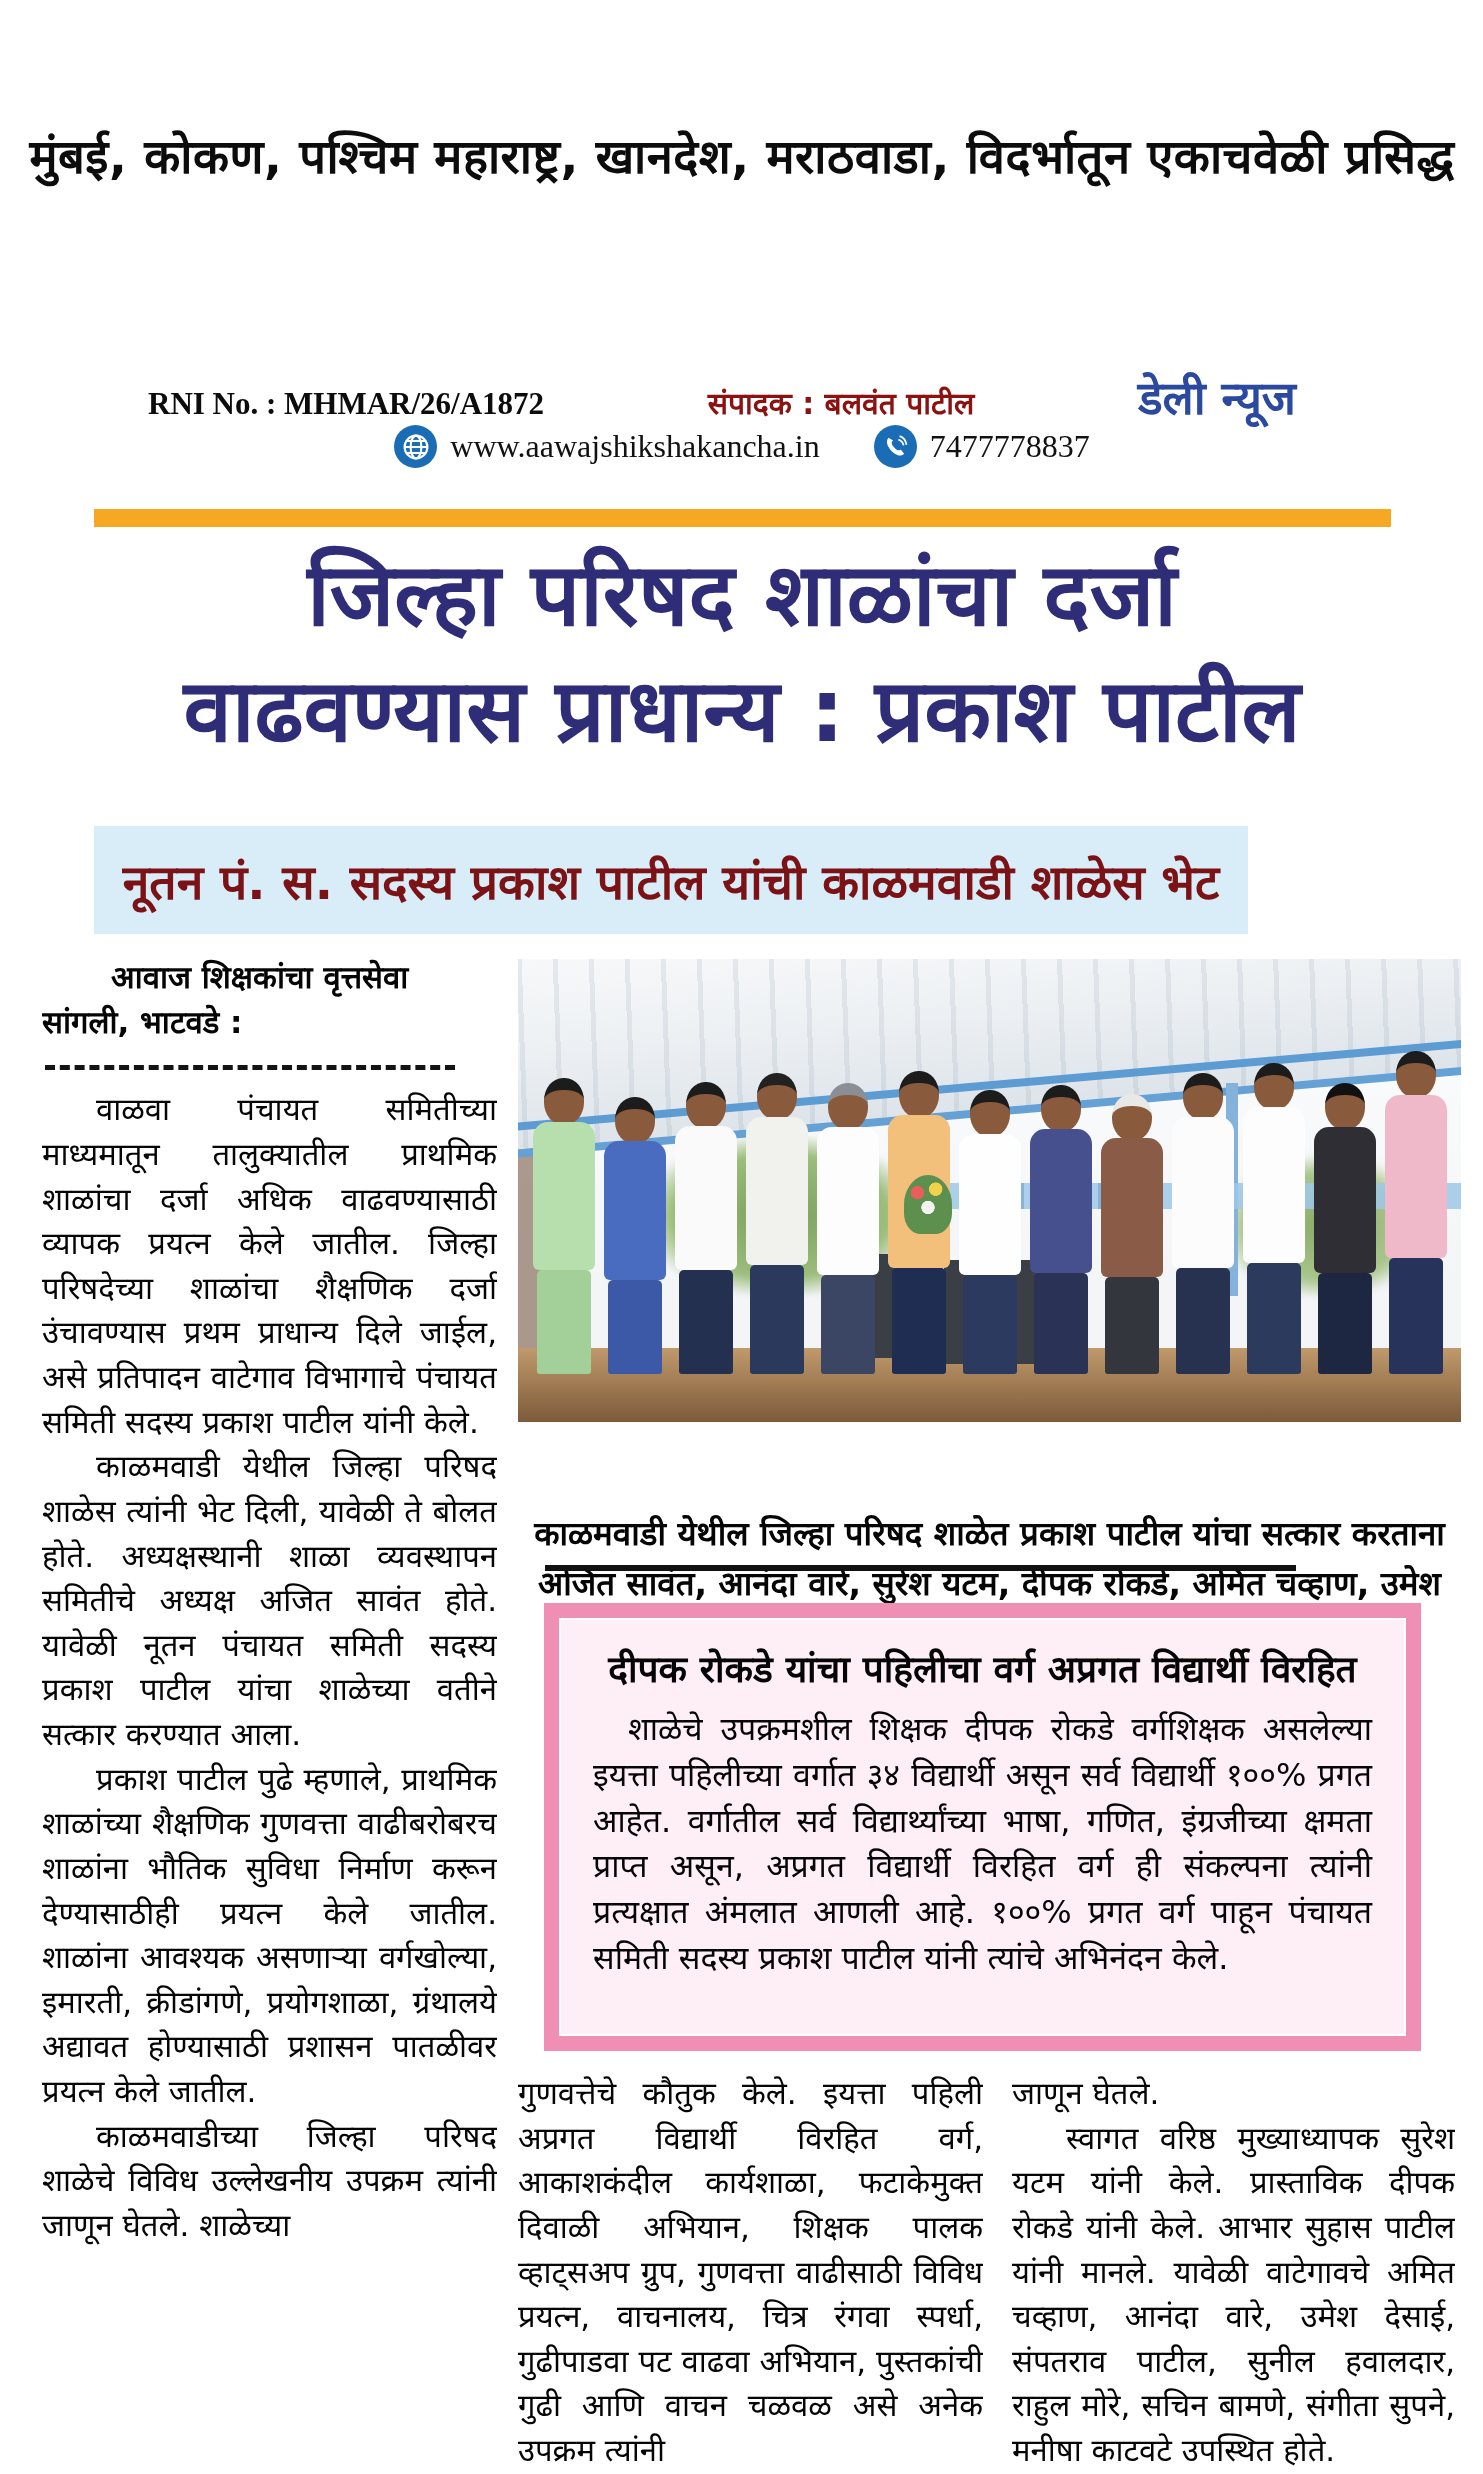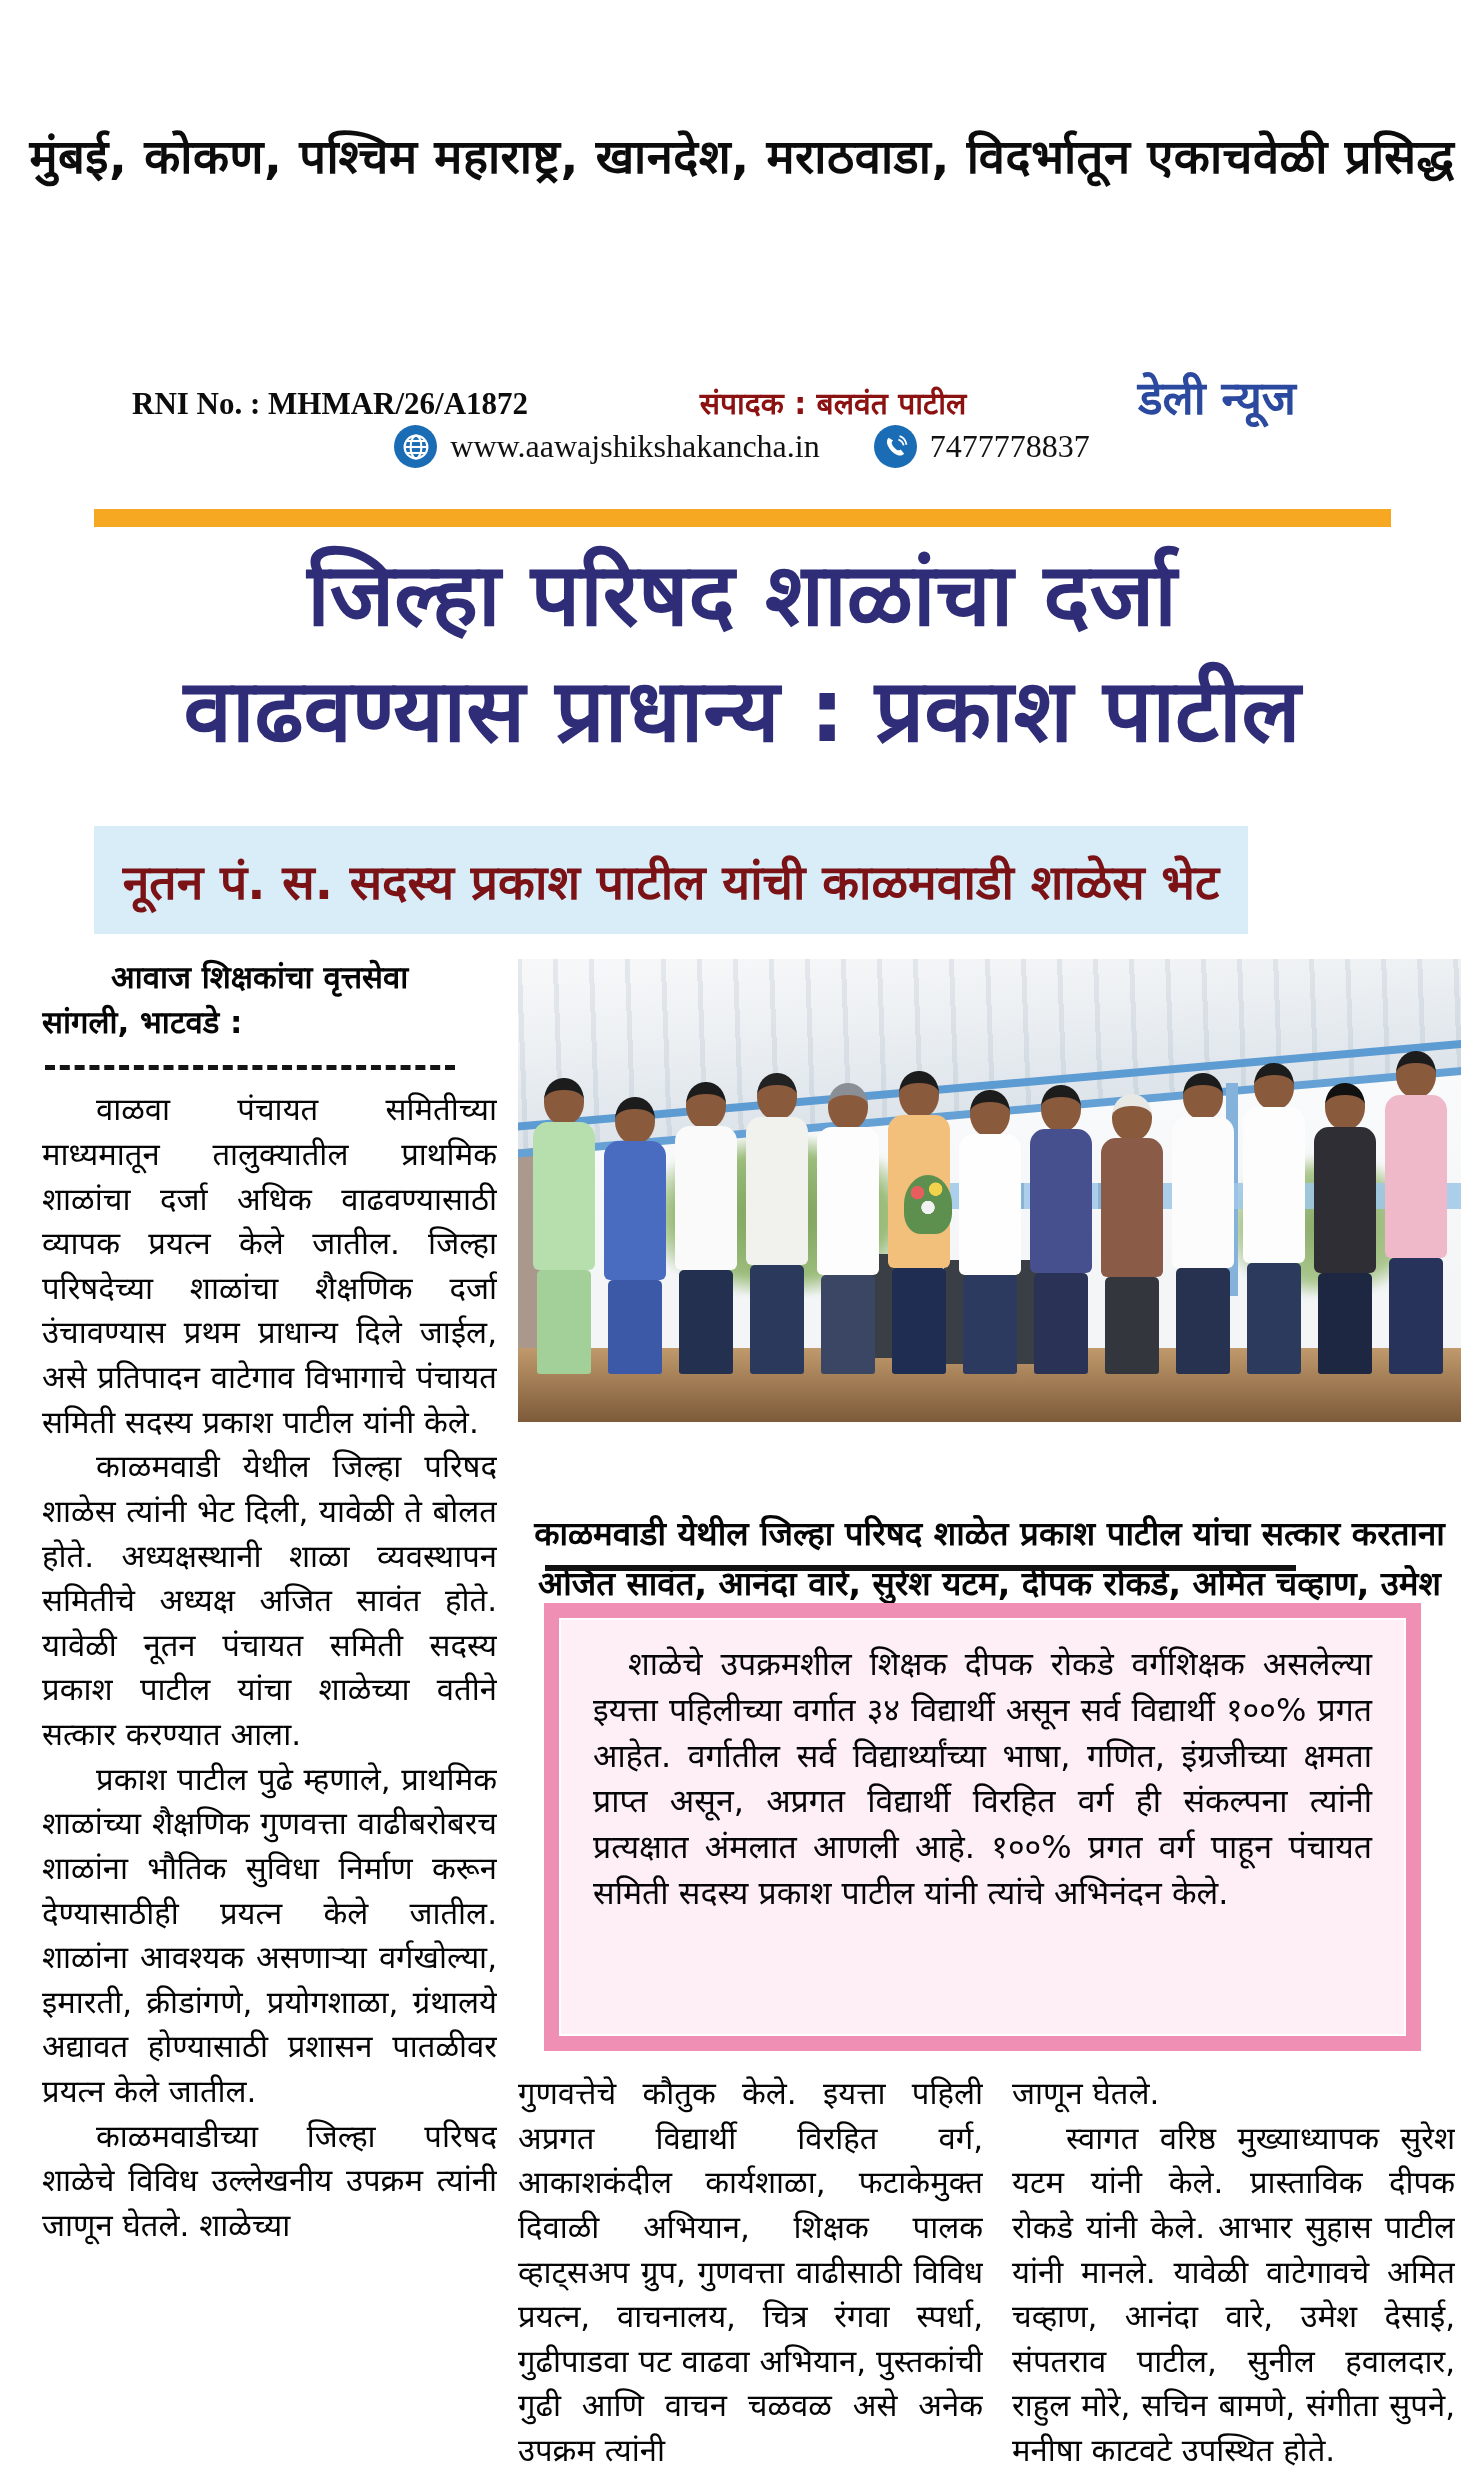--- a/index.html
+++ b/index.html
@@ -4,21 +4,21 @@
 <style>
   html,body{margin:0;padding:0;background:#ffffff;}
   .page{position:relative;width:1484px;height:2800px;background:#ffffff;overflow:hidden;
         font-family:"DejaVu Sans",sans-serif;color:#000;}
 
   
   .tagline{position:absolute;top:123px;left:0;right:0;text-align:center;
            font-size:47px;font-weight:700;color:#0c0c0c;letter-spacing:0.5px;}
   .masthead-title{position:absolute;top:194px;left:0;right:0;text-align:center;
            font-size:145px;line-height:1.05;font-weight:800;color:#e6251f;}
-  .info-row{position:absolute;top:365px;left:132px;right:188px;display:flex;
+  .info-row{position:absolute;top:365px;left:148px;right:188px;display:flex;
            justify-content:space-between;align-items:baseline;}
   .rni{font-family:"Liberation Serif",serif;font-size:31px;font-weight:600;color:#0c0c0c;}
   .editor{font-size:30px;font-weight:800;color:#8c1111;}
   .edition{font-size:46px;font-weight:800;color:#2b4a9f;}
 
   
   .contact-row{position:absolute;top:425px;left:0;right:0;display:flex;justify-content:center;
            gap:54px;align-items:center;font-family:"Liberation Serif",serif;font-size:32px;color:#111;}
   .citem{display:flex;align-items:center;gap:13px;}
   .cicon{width:43px;height:43px;border-radius:50%;display:flex;align-items:center;justify-content:center;flex:0 0 auto;}
@@ -228,20 +228,21 @@
           <div class="pl"></div>
         </div>
     </div>
   </div>
 
   <div class="caption">काळमवाडी येथील जिल्हा परिषद शाळेत प्रकाश पाटील यांचा सत्कार करताना अजित सावंत, आनंदा वारे, सुरेश यटम, दीपक रोकडे, अमित चव्हाण, उमेश देसाई, संपतराव पाटील, सुनील हवालदार</div>
   <div class="caption-rule"></div>
 
   <div class="pink-box">
     <div class="pink-inner">
+      <p class="box-title">दीपक रोकडे यांचा पहिलीचा वर्ग अप्रगत विद्यार्थी विरहित</p>
       <p class="box-body">शाळेचे उपक्रमशील शिक्षक दीपक रोकडे वर्गशिक्षक असलेल्या इयत्ता पहिलीच्या वर्गात ३४ विद्यार्थी असून सर्व विद्यार्थी १००% प्रगत आहेत. वर्गातील सर्व विद्यार्थ्यांच्या भाषा, गणित, इंग्रजीच्या क्षमता प्राप्त असून, अप्रगत विद्यार्थी विरहित वर्ग ही संकल्पना त्यांनी प्रत्यक्षात अंमलात आणली आहे. १००% प्रगत वर्ग पाहून पंचायत समिती सदस्य प्रकाश पाटील यांनी त्यांचे अभिनंदन केले.</p>
     </div>
   </div>
 
   <div class="bodycol col2">
     <p class="noindent">गुणवत्तेचे कौतुक केले. इयत्ता पहिली अप्रगत विद्यार्थी विरहित वर्ग, आकाशकंदील कार्यशाळा, फटाकेमुक्त दिवाळी अभियान, शिक्षक पालक व्हाट्सअप ग्रुप, गुणवत्ता वाढीसाठी विविध प्रयत्न, वाचनालय, चित्र रंगवा स्पर्धा, गुढीपाडवा पट वाढवा अभियान, पुस्तकांची गुढी आणि वाचन चळवळ असे अनेक उपक्रम त्यांनी</p>
   </div>
   <div class="bodycol col3">
     <p class="noindent">जाणून घेतले.</p>
     <p>स्वागत वरिष्ठ मुख्याध्यापक सुरेश यटम यांनी केले. प्रास्ताविक दीपक रोकडे यांनी केले. आभार सुहास पाटील यांनी मानले. यावेळी वाटेगावचे अमित चव्हाण, आनंदा वारे, उमेश देसाई, संपतराव पाटील, सुनील हवालदार, राहुल मोरे, सचिन बामणे, संगीता सुपने, मनीषा काटवटे उपस्थित होते.</p>

